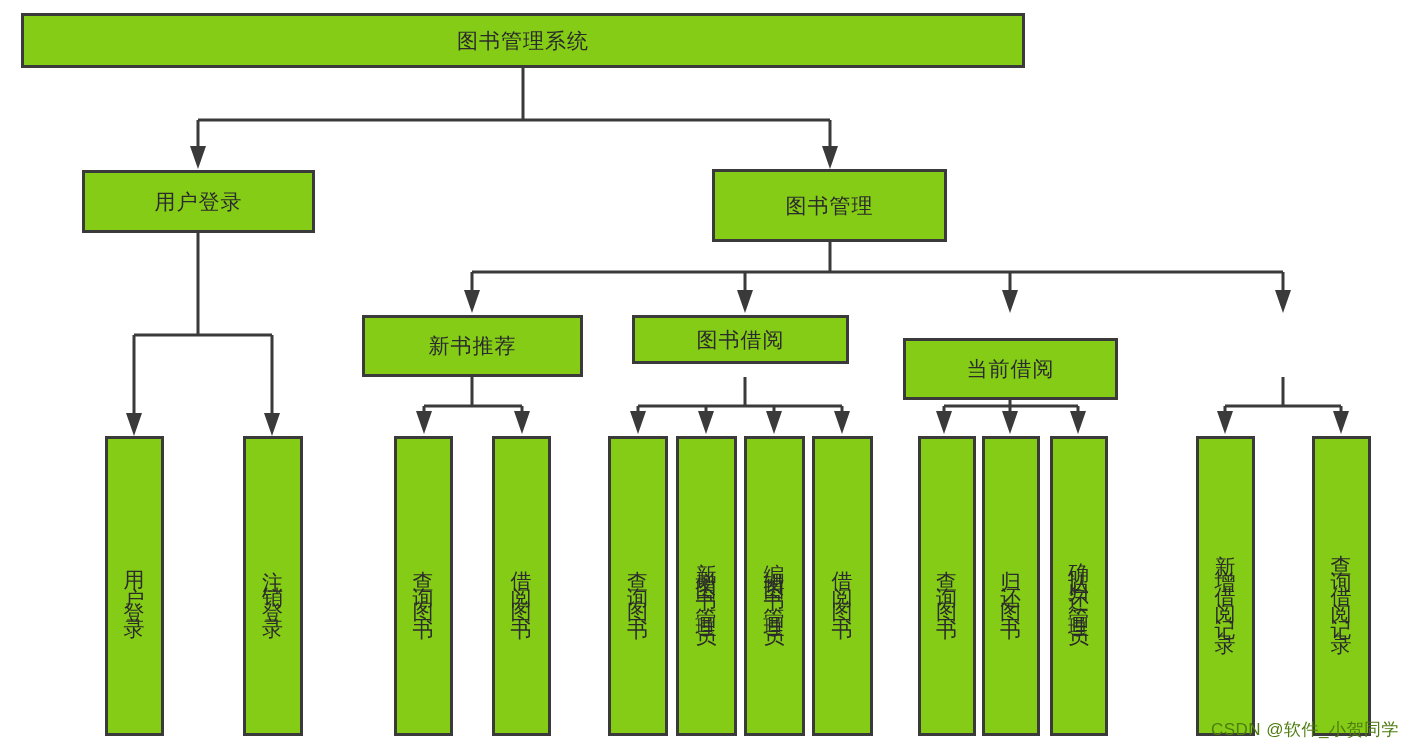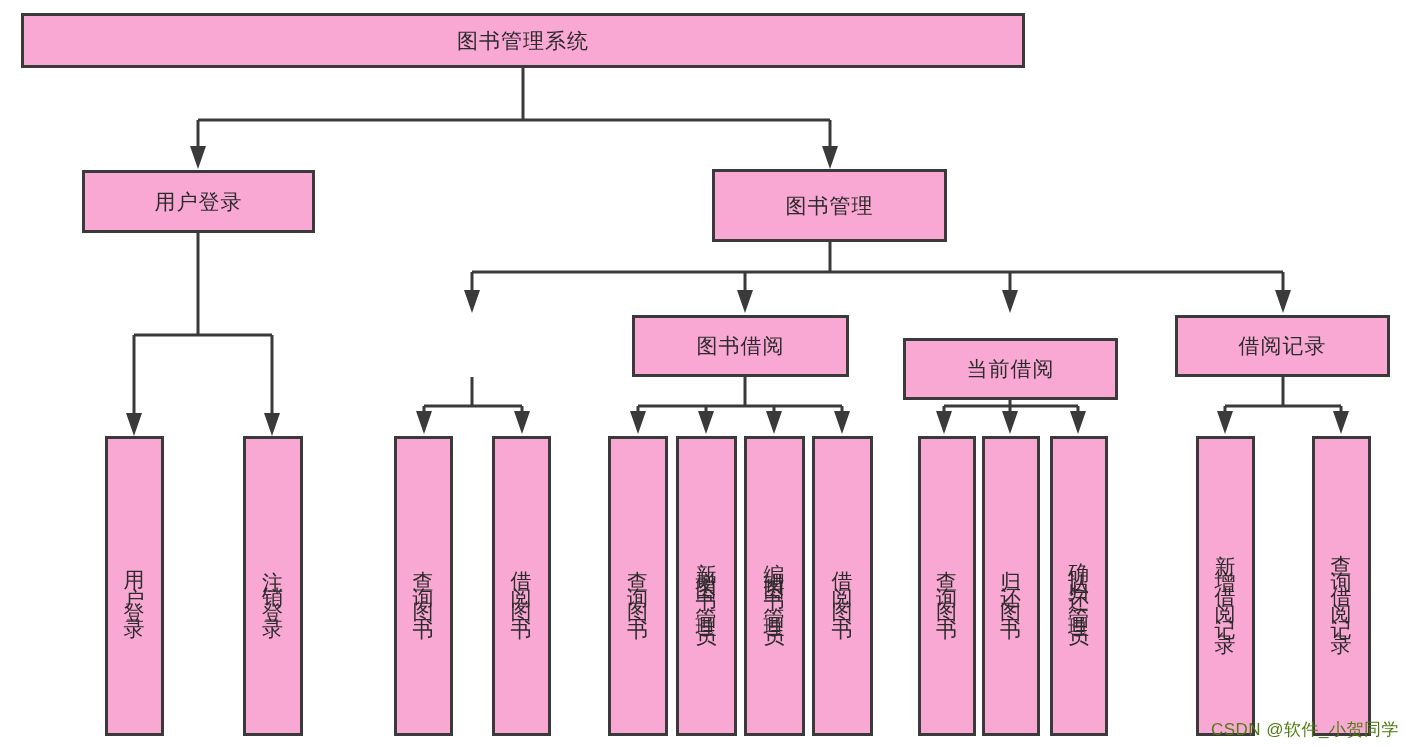--- a/index.html
+++ b/index.html
@@ -8,21 +8,21 @@
     width:1405px;height:747px;
     background:#ffffff;
     font-family:"Liberation Sans","DejaVu Sans",sans-serif;
     color:#2b2b2b;
     overflow:hidden;
   }
   #wires{position:absolute;left:0;top:0;width:1405px;height:747px;}
   .node{
     position:absolute;
     box-sizing:border-box;
-    background:#f9a8d4;
+    background:#84cc16;
     border:3px solid #3a3a3a;
     display:flex;
     align-items:center;
     justify-content:center;
     font-size:21px;
     letter-spacing:1px;
     color:#2b2b2b;
     white-space:nowrap;
   }
   .vnode{
@@ -86,23 +86,23 @@
       <path d="M1225,434 l-8,-23 h16 z"></path>
       <path d="M1341,434 l-8,-23 h16 z"></path>
     </g>
   </svg>
 
   <div class="node" style="left:21px;top:13px;width:1004px;height:55px;">图书管理系统</div>
 
   <div class="node" style="left:82px;top:170px;width:233px;height:63px;">用户登录</div>
   <div class="node" style="left:712px;top:169px;width:235px;height:73px;">图书管理</div>
 
-  <div class="node" style="left:632px;top:315px;width:217px;height:62px;">图书借阅</div>
+  <div class="node" style="left:362px;top:315px;width:221px;height:62px;">新书推荐</div>
+  <div class="node" style="left:632px;top:315px;width:217px;height:49px;">图书借阅</div>
   <div class="node" style="left:903px;top:315px;width:215px;height:62px;margin-top:23px;">当前借阅</div>
-  <div class="node" style="left:1175px;top:315px;width:215px;height:62px;">借阅记录</div>
 
   <div class="node vnode" style="left:105px;top:436px;width:59px;height:300px;">用户登录</div>
   <div class="node vnode" style="left:243px;top:436px;width:60px;height:300px;">注销登录</div>
 
   <div class="node vnode" style="left:394px;top:436px;width:59px;height:300px;">查询图书</div>
   <div class="node vnode" style="left:492px;top:436px;width:59px;height:300px;">借阅图书</div>
 
   <div class="node vnode" style="left:608px;top:436px;width:60px;height:300px;">查询图书</div>
   <div class="node vnode dense" style="left:676px;top:436px;width:61px;height:300px;">新增图书（管理员）</div>
   <div class="node vnode dense" style="left:744px;top:436px;width:61px;height:300px;">编辑图书（管理员）</div>

